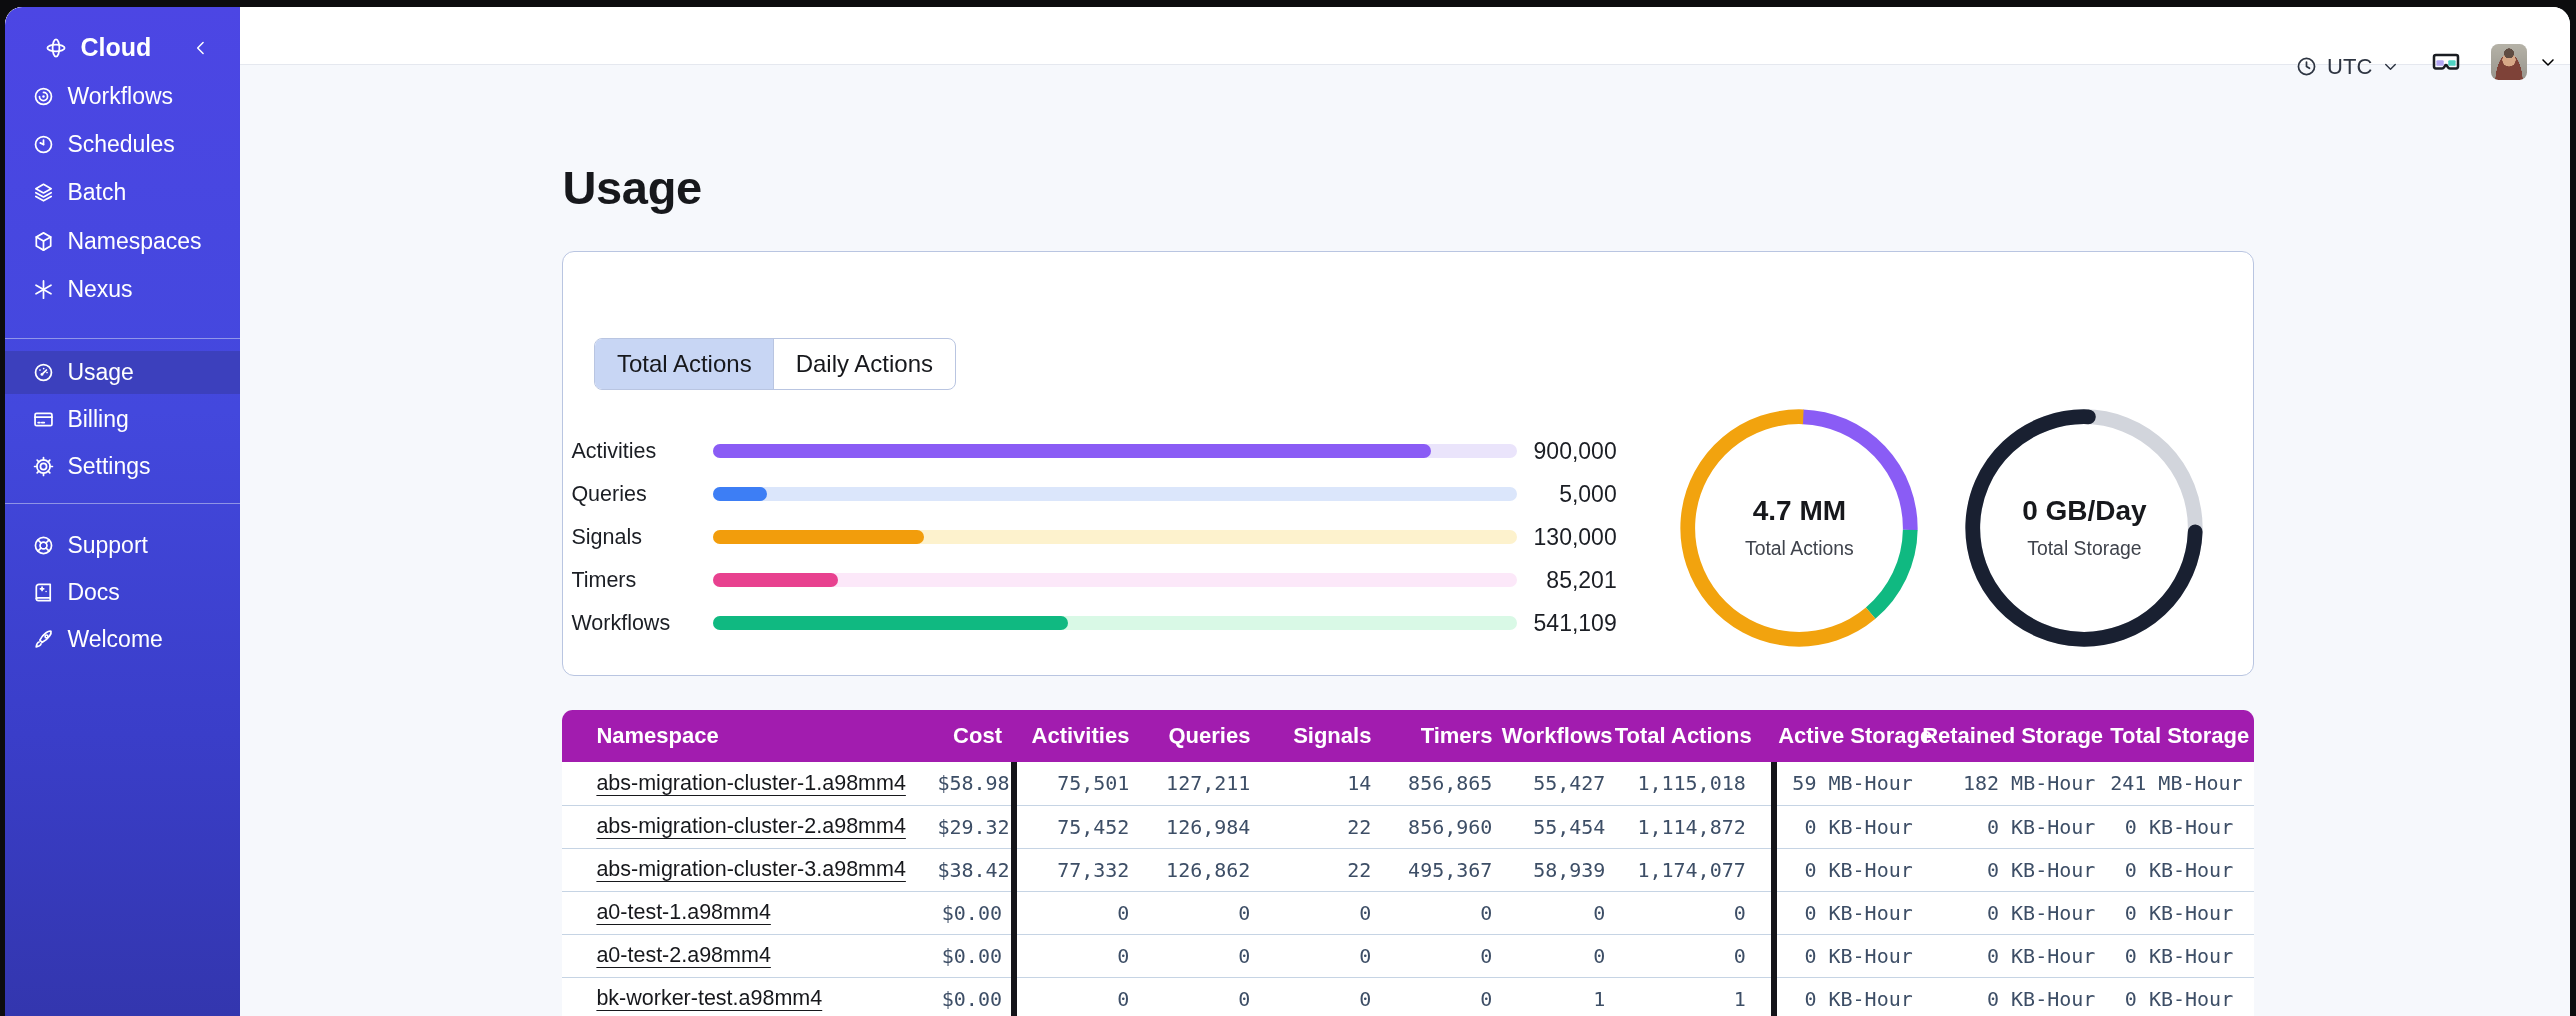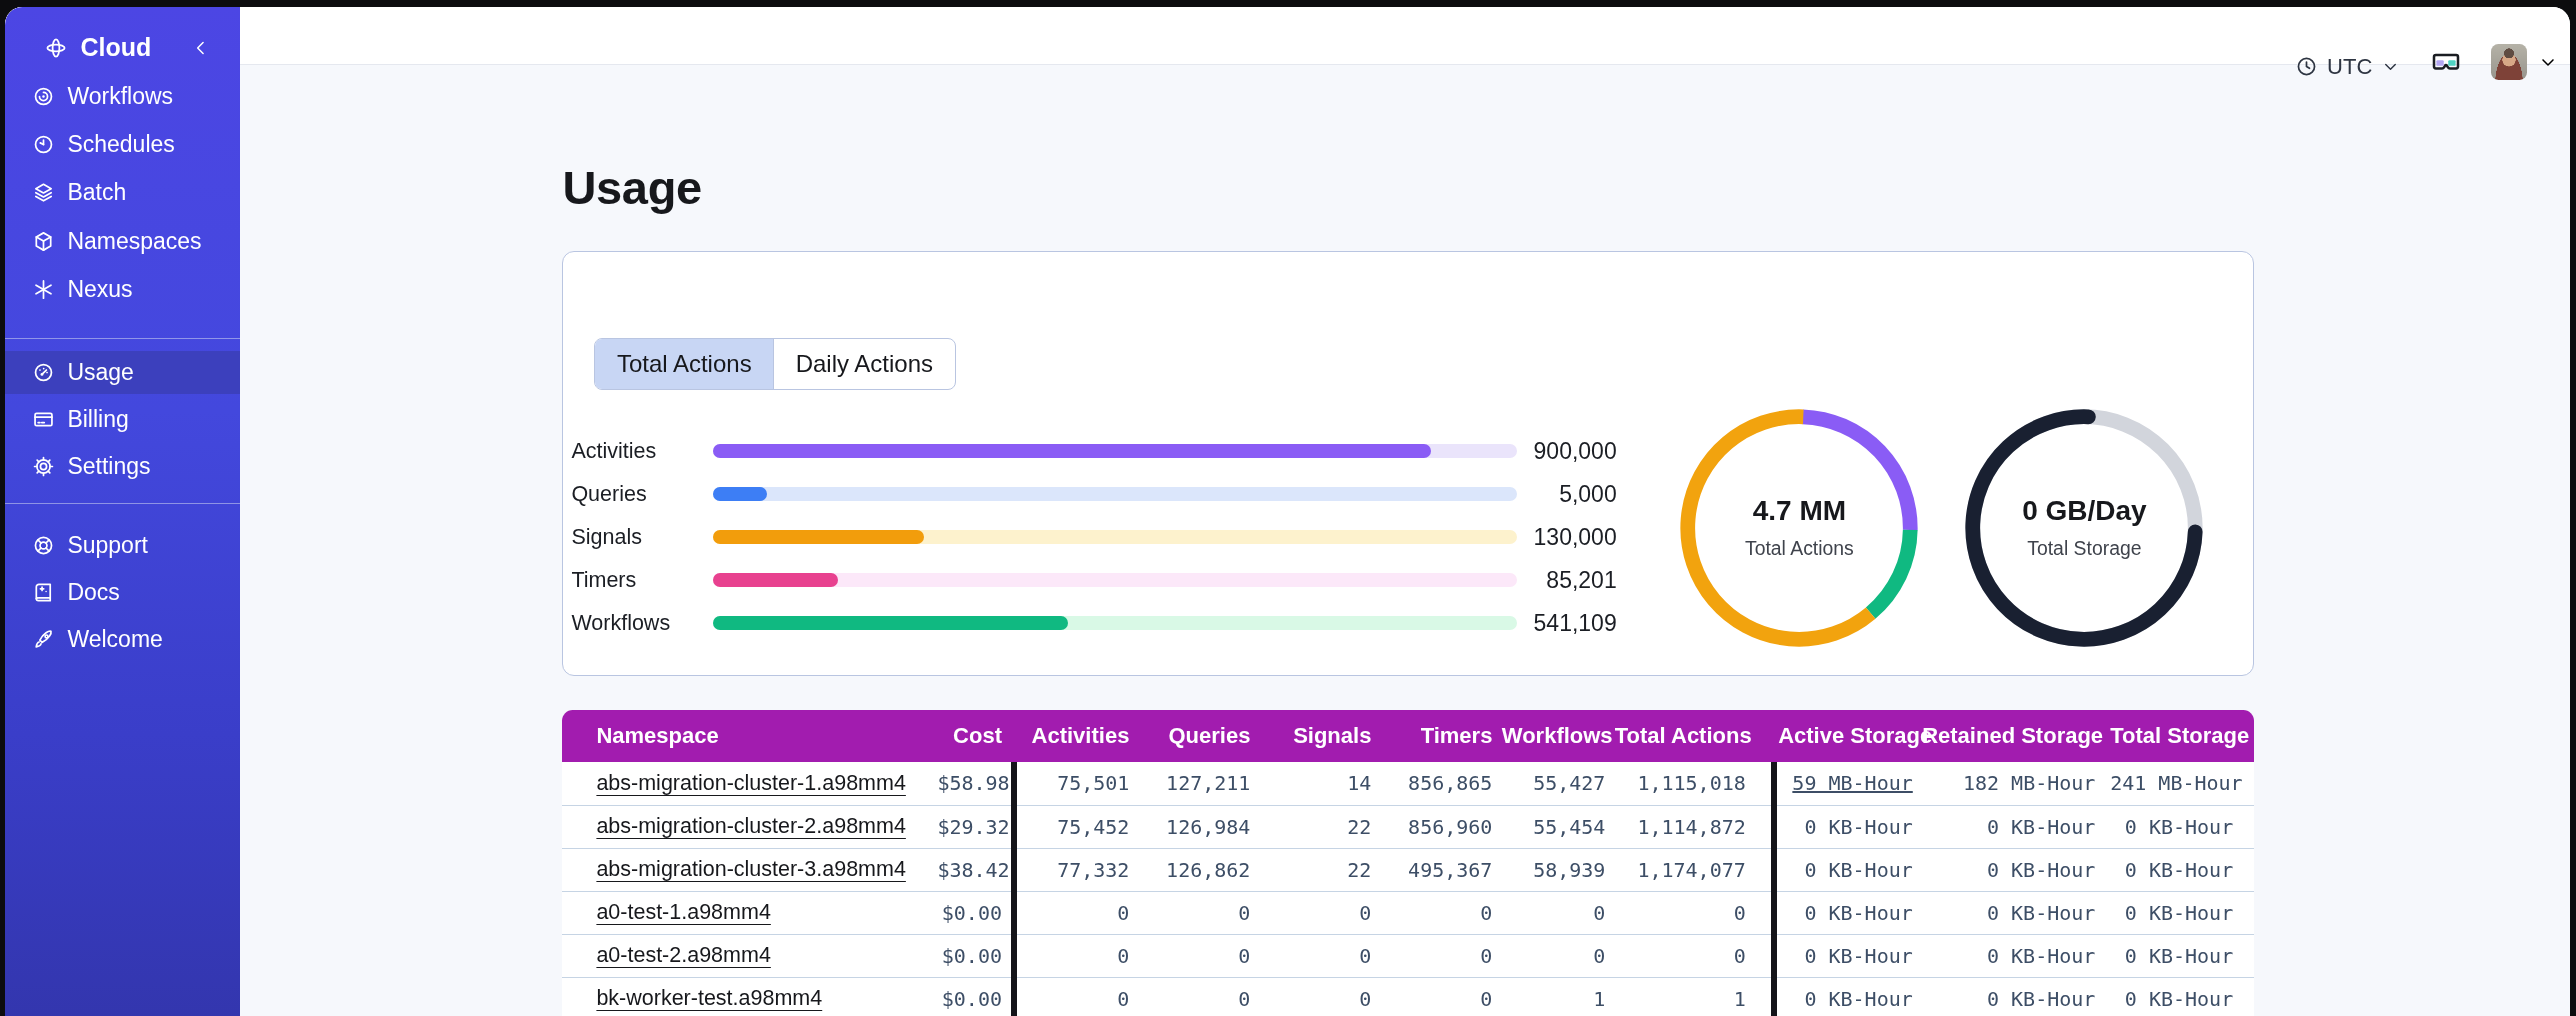--- a/index.html
+++ b/index.html
@@ -358,21 +358,21 @@
           <div class="td ns"><a href="#">abs-migration-cluster-1.a98mm4</a></div>
           <div class="td" style="padding-right: 9.4px;">$58.98</div>
           <div class="td"></div>
           <div class="td" style="padding-right: 9.4px;">75,501</div>
           <div class="td" style="padding-right: 9.4px;">127,211</div>
           <div class="td" style="padding-right: 9.4px;">14</div>
           <div class="td" style="padding-right: 9.4px;">856,865</div>
           <div class="td" style="padding-right: 9.4px;">55,427</div>
           <div class="td" style="padding-right: 27px;">1,115,018</div>
           <div class="td"></div>
-          <div class="td" style="padding-right: 9.4px; text-decoration: underline;">59 MB-Hour</div>
+          <div class="td" style="padding-right: 9.4px;">59 MB-Hour</div>
           <div class="td" style="padding-right: 14.8px;">182 MB-Hour</div>
           <div class="td" style="padding-right: 23px;">241 MB-Hour</div>
         </div>
         <div class="trow">
           <div class="td ns"><a href="#">abs-migration-cluster-2.a98mm4</a></div>
           <div class="td" style="padding-right: 9.4px;">$29.32</div>
           <div class="td"></div>
           <div class="td" style="padding-right: 9.4px;">75,452</div>
           <div class="td" style="padding-right: 9.4px;">126,984</div>
           <div class="td" style="padding-right: 9.4px;">22</div>

